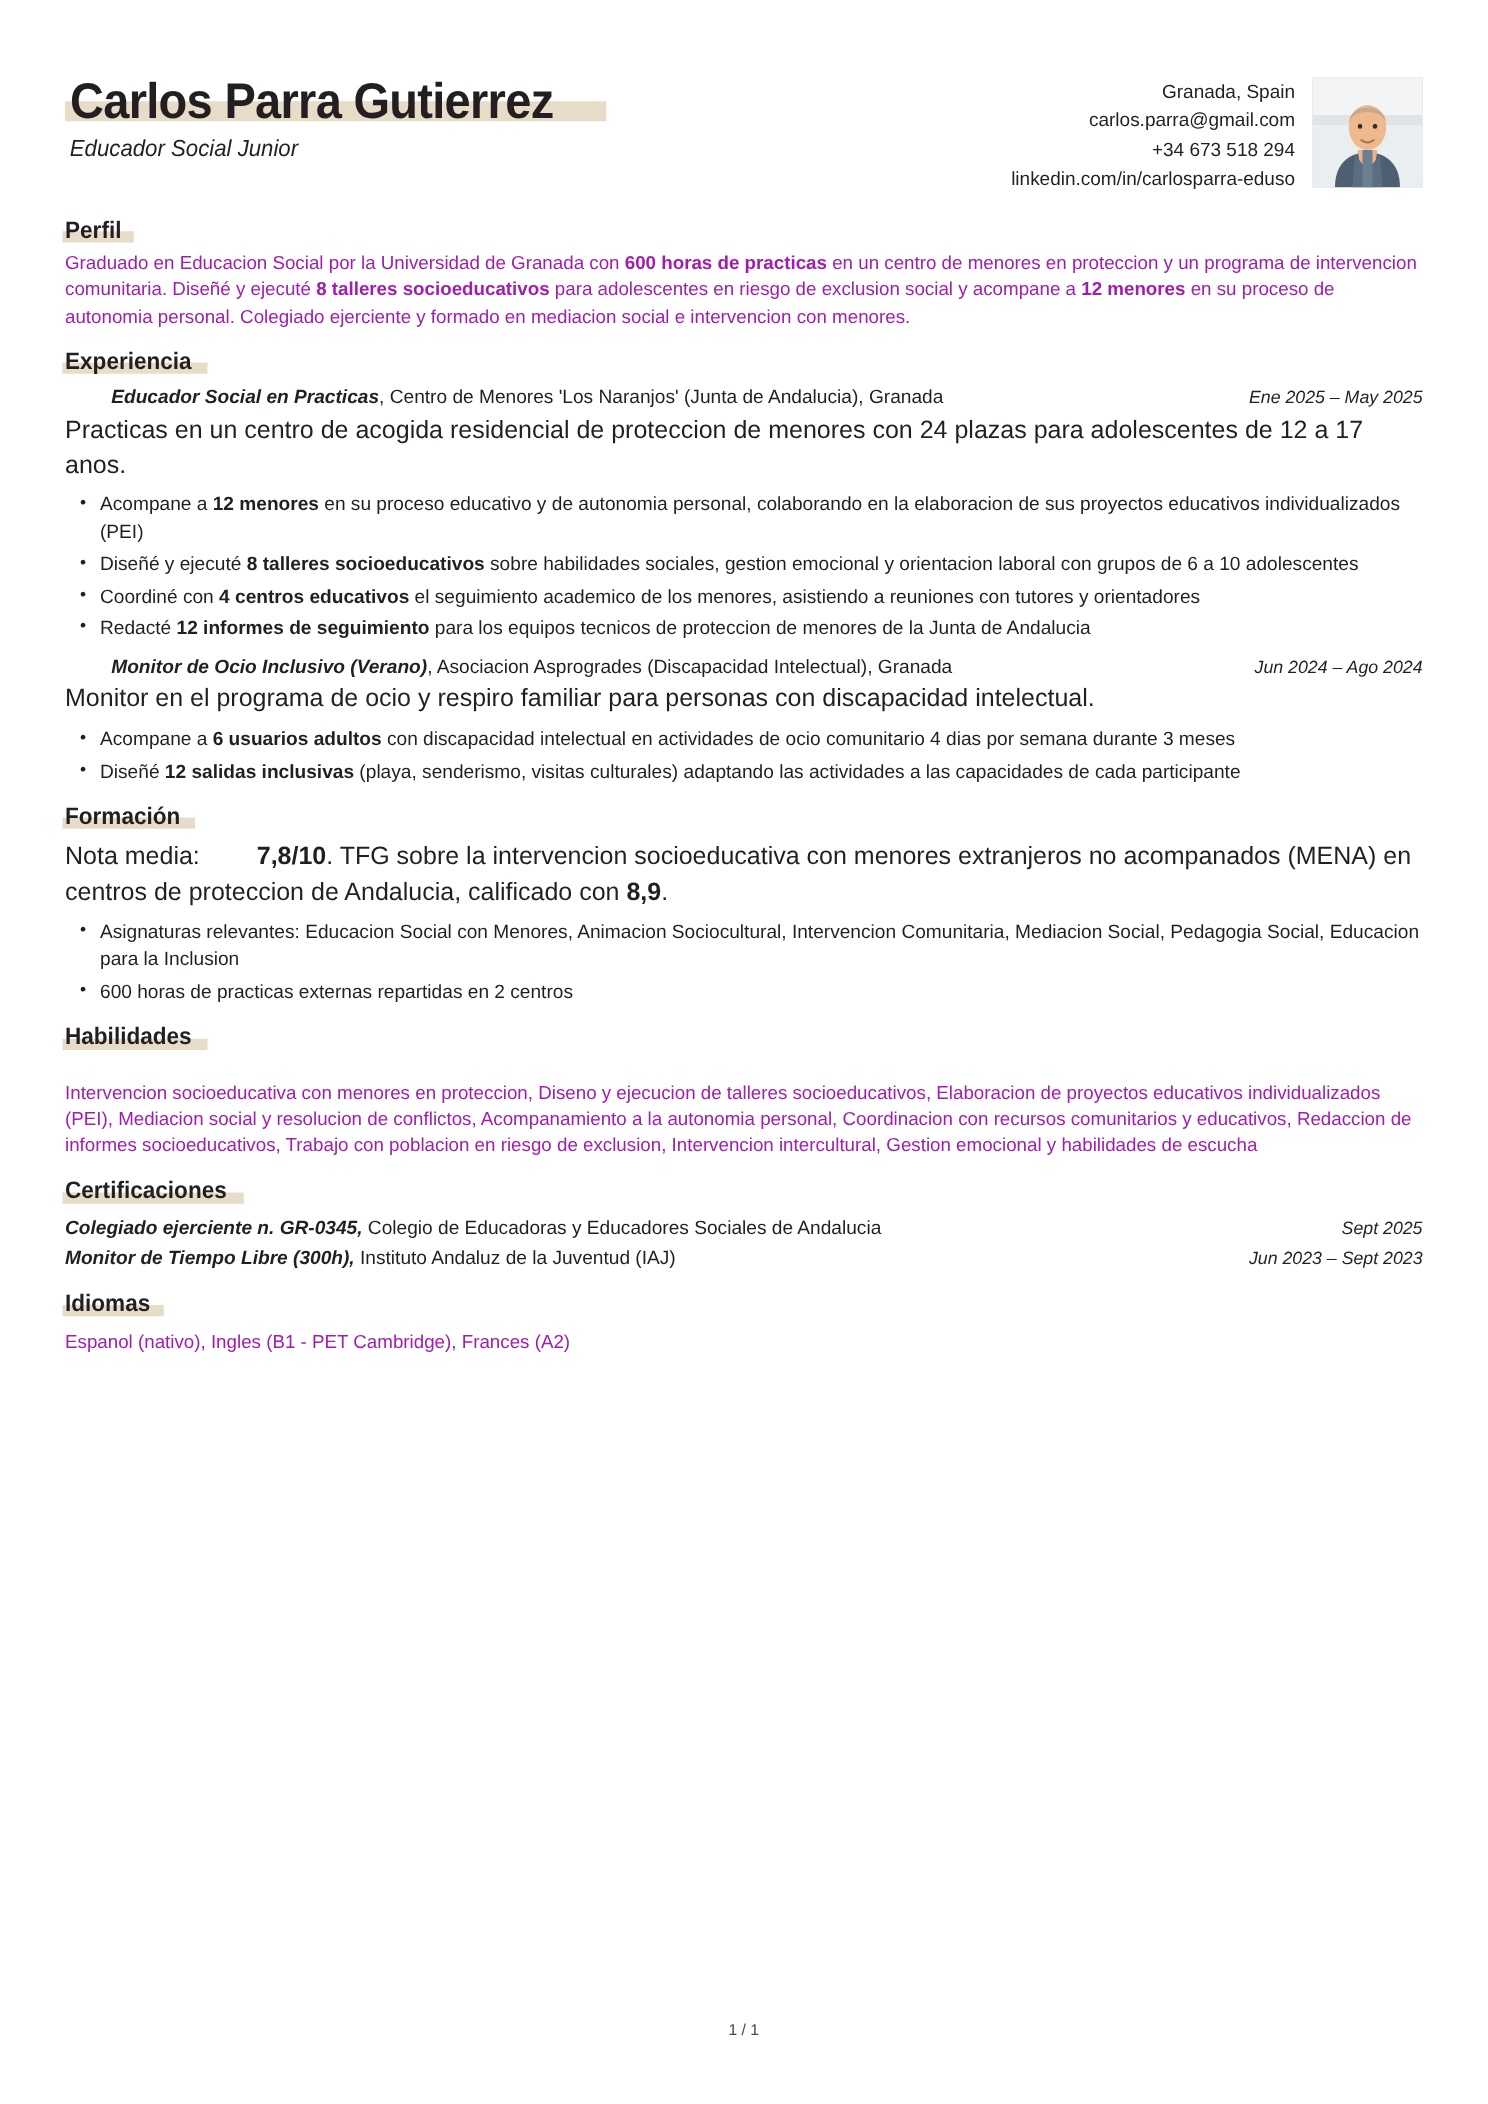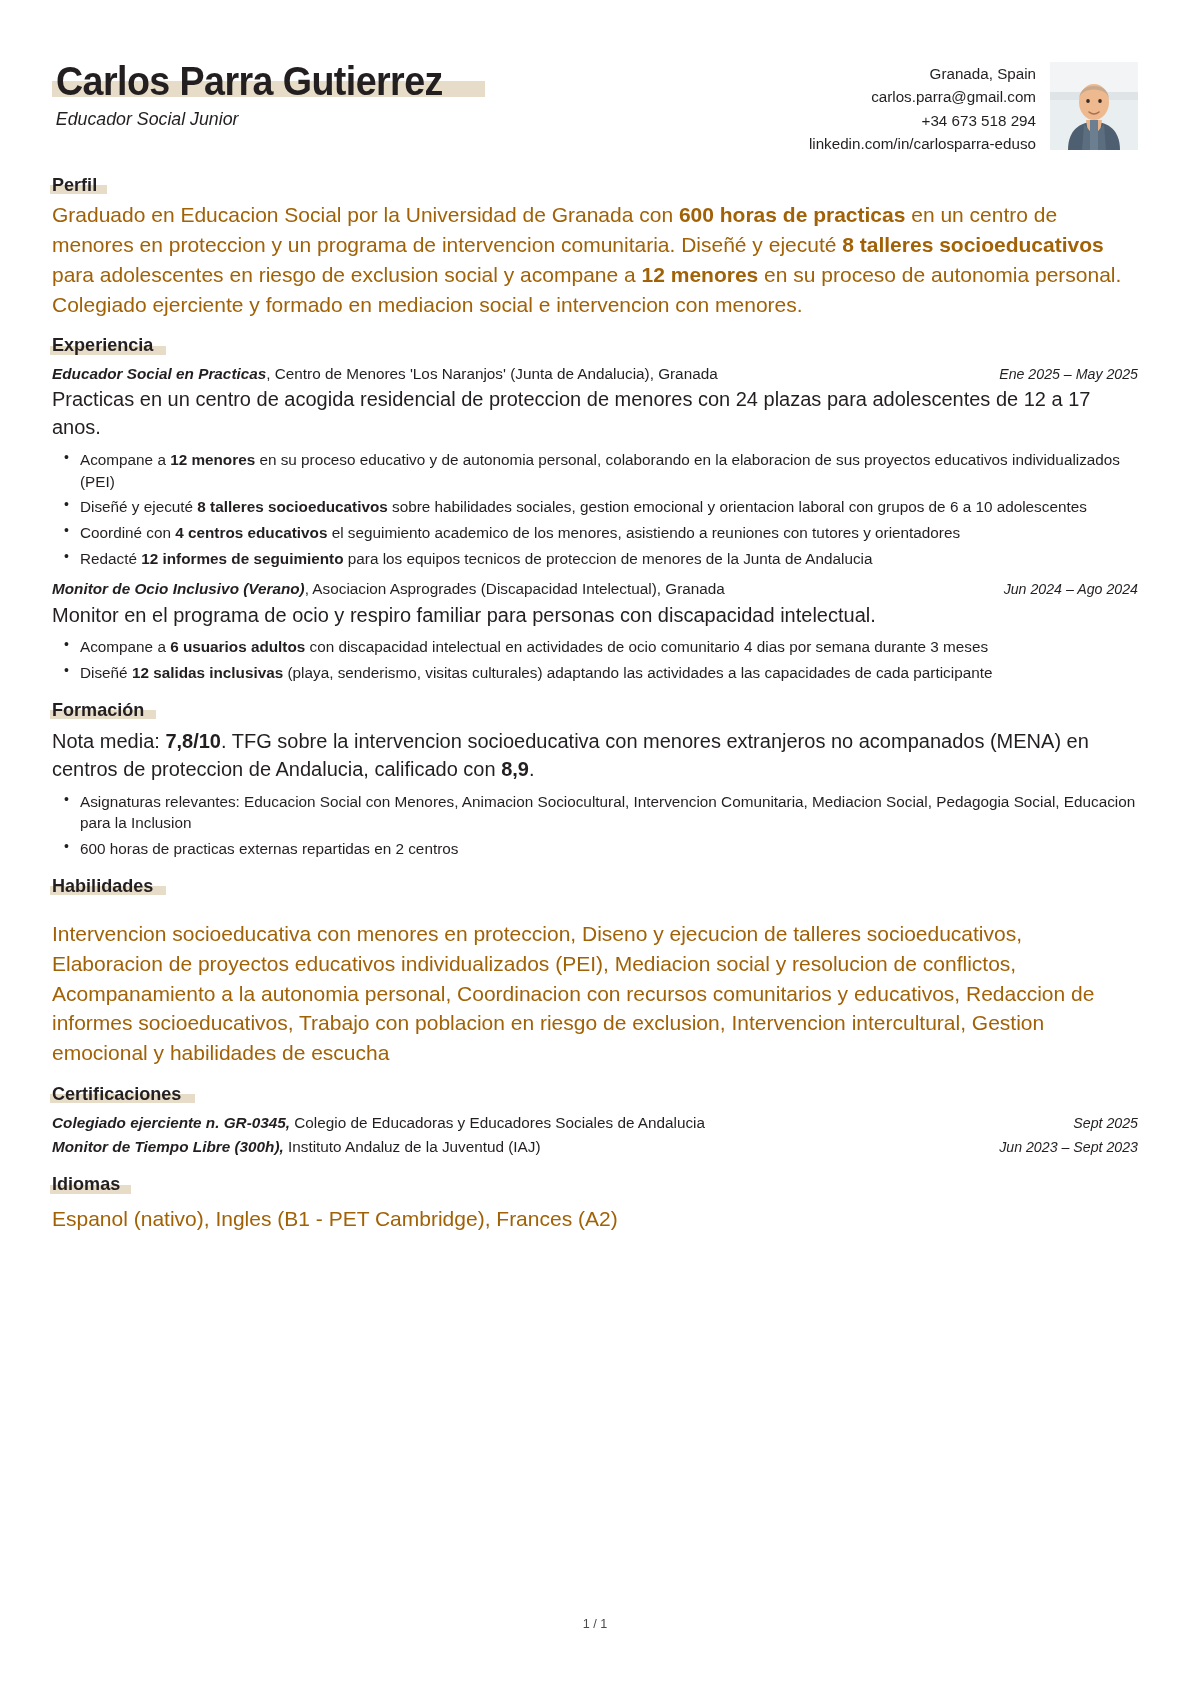--- a/index.html
+++ b/index.html
@@ -113,35 +113,36 @@
     font-size: 19px;
     font-weight: 700;
     line-height: 1.22;
     color: #231f20;
     white-space: nowrap;
     transform: scaleX(0.95);
     transform-origin: left center;
   }
 
   .body-text {
-    font-size: 21px;
+    font-size: 15px;
     line-height: 1.42;
-    color: #a16207;
+    color: #a21caf;
     text-align: left;
   }
   .body-text b, b { font-weight: 700; }
 
   
   .entry { margin-top: 9px; }
   .entry:first-child { margin-top: 2px; }
   .entry-top {
     display: flex;
     align-items: baseline;
     justify-content: space-between;
     gap: 18px;
+    margin-left: 37px;
   }
   .entry-title {
     font-size: 15.3px;
     line-height: 1.4;
     color: #231f20;
     flex: 1 1 auto;
   }
   .entry-title .role {
     font-weight: 700;
     font-style: italic;
@@ -297,21 +298,21 @@
       </div>
   </div>
 
   <div class="section">
     <div class="sec-head-wrap">
       <span class="sec-hl"></span>
       <div class="sec-head">Formación</div>
     </div>
     <div id="formacion-entries">
         <div class="entry">
-          <div class="entry-sub"><span>Nota media: </span><span style="font-weight: 700;">7,8/10</span><span>. TFG sobre la intervencion socioeducativa con menores extranjeros no acompanados (MENA) en centros de proteccion de Andalucia, calificado con </span><span style="font-weight: 700;">8,9</span><span>.</span></div>
+          <div class="entry-sub"><span>Nota media: </span><span style="font-weight: 700; margin-left: 40px;">7,8/10</span><span>. TFG sobre la intervencion socioeducativa con menores extranjeros no acompanados (MENA) en centros de proteccion de Andalucia, calificado con </span><span style="font-weight: 700;">8,9</span><span>.</span></div>
           <ul class="bullets">
             <li><span>Asignaturas relevantes: Educacion Social con Menores, Animacion Sociocultural, Intervencion Comunitaria, Mediacion Social, Pedagogia Social, Educacion para la Inclusion</span></li>
             <li><span>600 horas de practicas externas repartidas en 2 centros</span></li>
           </ul>
         </div>
       </div>
   </div>
 
   <div class="section">
     <div class="sec-head-wrap">

